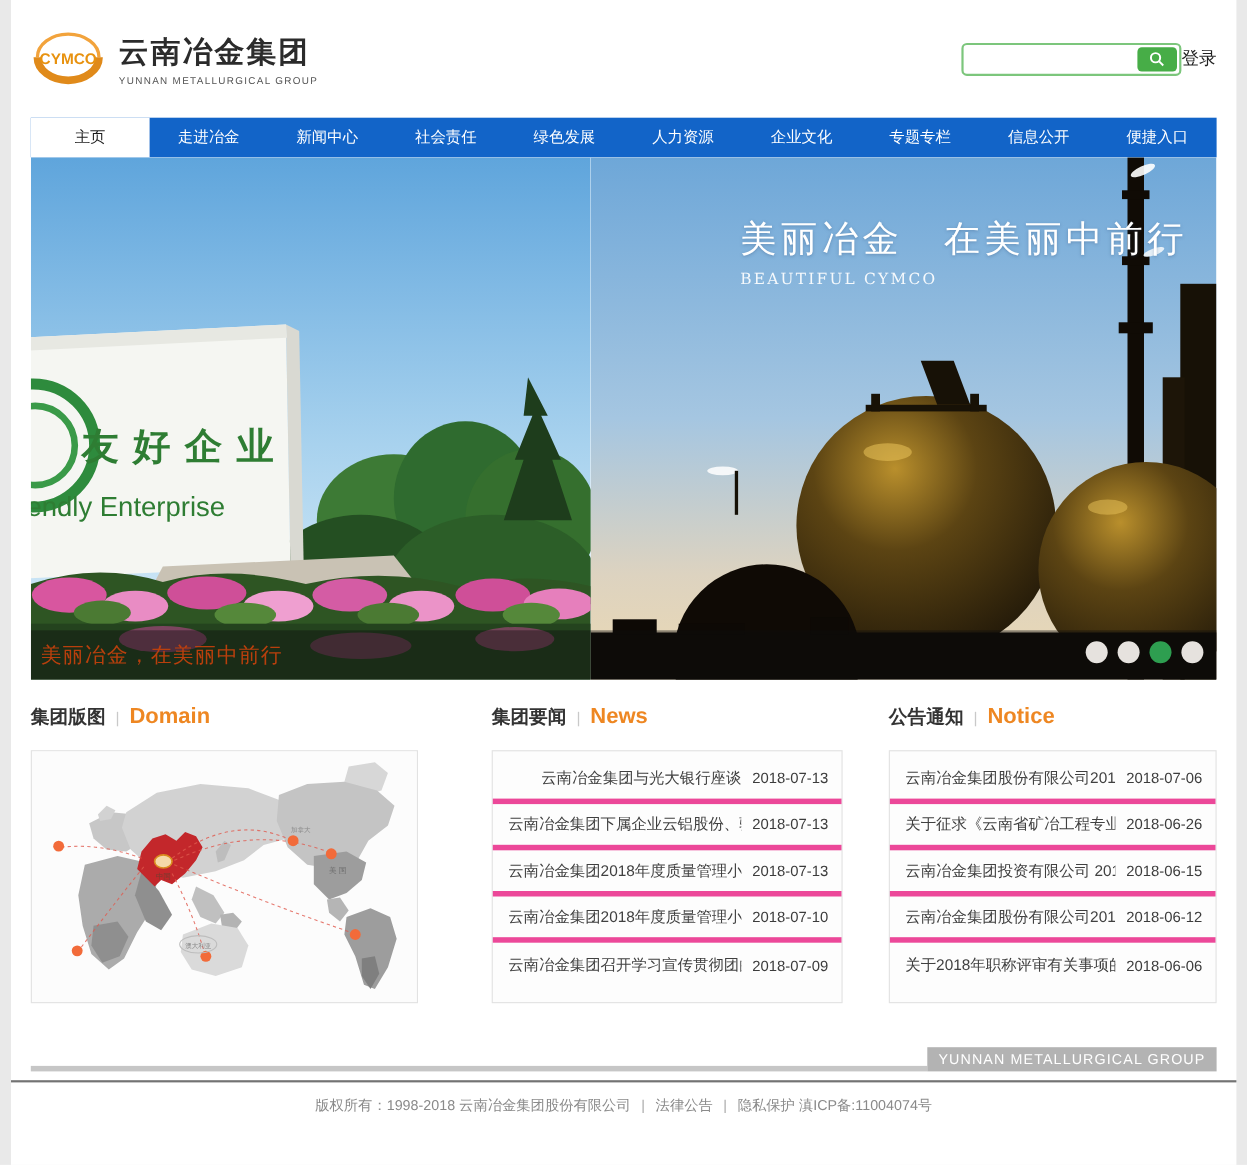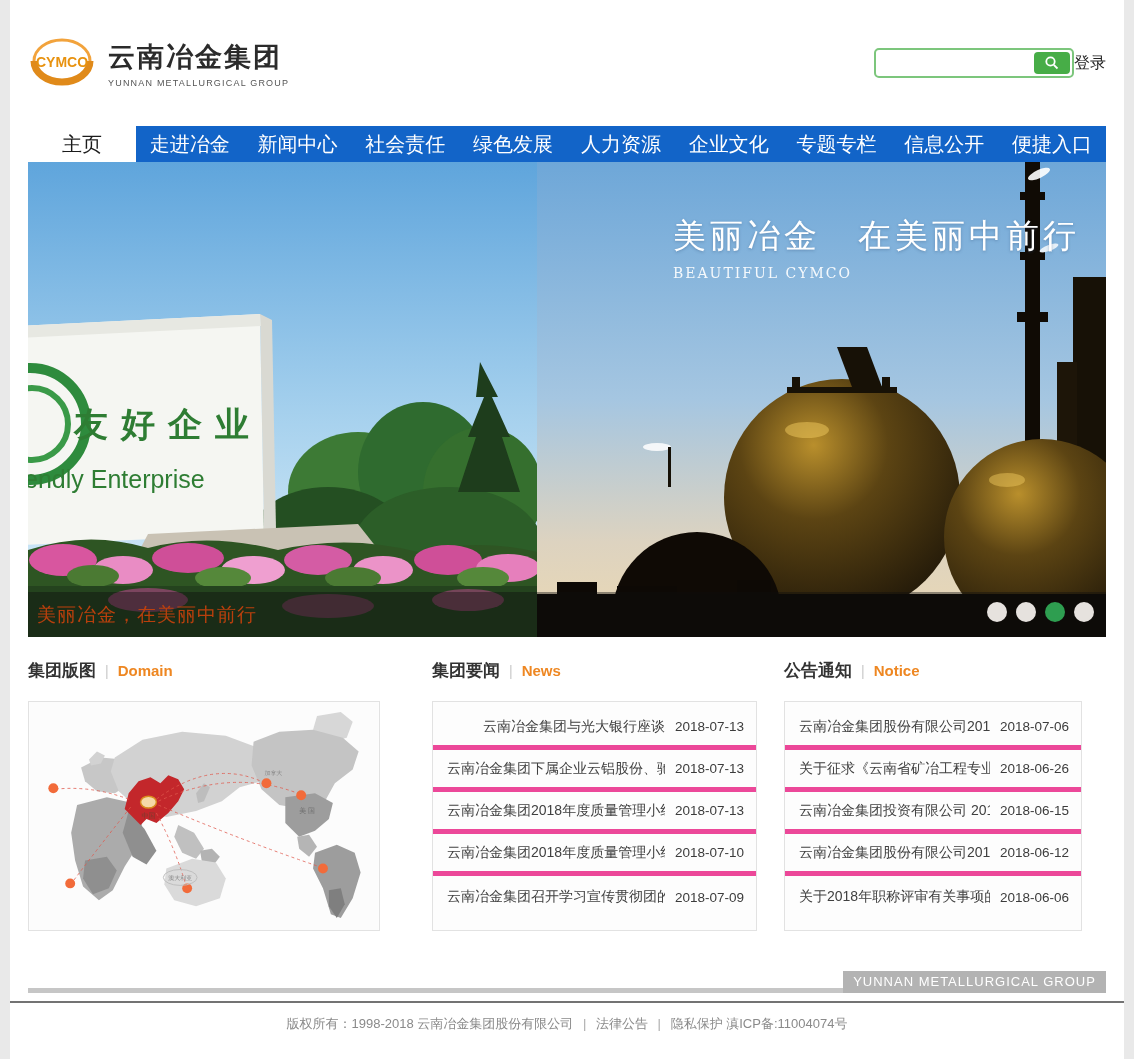--- a/index.html
+++ b/index.html
@@ -1,60 +1,60 @@
 <!DOCTYPE html>
 <html><head>
 <meta charset="utf-8">
 <style>
   * { margin:0; padding:0; box-sizing:border-box; }
   body { background:#e9e9e9; font-family:"Liberation Sans", sans-serif; color:#333; }
   .page { width:1114px; margin:0 auto; background:#fff; min-height:1059px; }
 
   
-  .header { height:126px; display:flex; align-items:center; padding:0 18px; }
+  .header { height:107px; display:flex; align-items:center; padding:0 18px; }
   .logo { display:flex; align-items:center; gap:12px; cursor:pointer; }
   .logo-text .cn { font-size:27px; font-weight:bold; color:#2b2b2b; letter-spacing:2px; }
   .logo-text .en { font-size:9px; color:#555; letter-spacing:1.2px; margin-top:3px; }
   .header-right { margin-left:auto; display:flex; align-items:center; }
   .searchbox { width:200px; height:30px; border:2px solid #7cc67c; border-radius:5px;
                display:flex; align-items:center; background:#fff; padding:2px; }
   .searchbox input { flex:1; border:none; outline:none; height:100%; font-size:13px; padding:0 6px; min-width:0; }
   .search-btn { width:36px; height:22px; background:#47ad47; border:none; border-radius:4px;
                 display:flex; align-items:center; justify-content:center; cursor:pointer; }
   .login { font-size:16px; color:#222; text-decoration:none; cursor:pointer; }
 
   
   .nav { display:flex; height:36px; margin:0 18px; background:#1264c8; }
   .nav-item { flex:1; display:flex; align-items:center; justify-content:center;
-              color:#fff; font-size:20px; cursor:pointer; }
+              color:#fff; font-size:14px; cursor:pointer; }
   .nav-item.active { background:#fff; color:#1b1b1b; }
 
   
   .hero { position:relative; height:475px; margin:0 18px; display:flex; overflow:hidden; }
   .hero svg.slide { display:block; height:475px; }
   .hero-right-text { position:absolute; left:645px; top:52px; color:#fff;
                      font-family:"DejaVu Serif", serif; }
   .hero-right-text .t1 { font-size:33px; letter-spacing:4px; text-shadow:0 1px 3px rgba(40,70,110,.35); }
   .hero-right-text .t2 { font-size:14px; letter-spacing:2px; margin-top:6px; opacity:.92; }
   .hero-caption { position:absolute; left:0; right:0; bottom:0; height:45px;
                   background:rgba(15,15,15,.42); display:flex; align-items:center; padding-left:9px; }
   .hero-caption span { color:#c2410c; font-size:19px; letter-spacing:1px; opacity:.95; }
   .hero-dots { position:absolute; right:12px; bottom:15px; display:flex; gap:9px; }
   .dot { width:20px; height:20px; border-radius:50%; background:#e6e2de; cursor:pointer; }
   .dot.active { background:#2e9e50; }
 
   
-  .columns { display:flex; padding:22px 18px 0 18px; gap:2px; }
+  .columns { display:flex; padding:22px 18px 0 18px; gap:17px; }
   .col-domain { width:352px; margin-right:50px; }
   .col-news   { width:325px; margin-right:25px;text-align:right; }
   .col-notice { width:298px; }
   .col-head { display:flex; align-items:baseline; height:30px; margin-bottom:12px; }
   .col-head .cn { font-size:17px; font-weight:bold; color:#333; }
   .col-head .sep { color:#c9c9c9; margin:0 9px; font-size:14px; }
-  .col-head .en { font-size:15px; font-weight:bold; color:#ee8722; }
+  .col-head .en { font-size:20px; font-weight:bold; color:#ee8722; }
   .panel { border:1px solid #e2e2e2; background:#fdfdfd; height:230px; }
   .list { padding:6px 0; }
   .list-row { display:flex; align-items:center; height:42px; padding:0 12px 0 14px;
               border-bottom:5px solid #ec4899; cursor:pointer; }
   .list-row:last-child { border-bottom:none; }
   .list-row .title { flex:1; font-size:14px; color:#404040; white-space:nowrap; overflow:hidden; }
   .list-row .date { font-size:13.5px; color:#3c3c3c; margin-left:10px; }
 
   
   .strip { display:flex; align-items:flex-end; margin:40px 18px 0 18px; }

